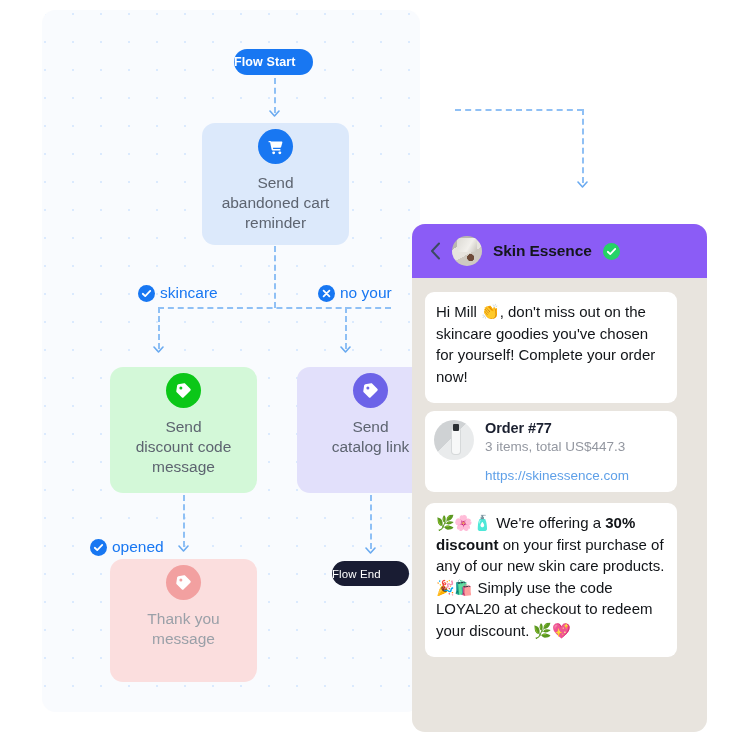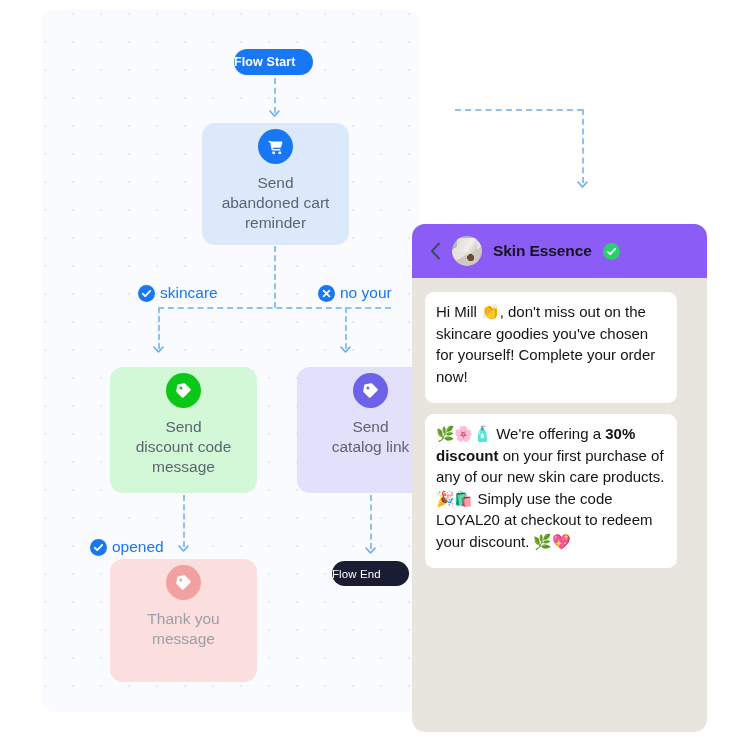--- a/index.html
+++ b/index.html
@@ -403,18 +403,28 @@
             <circle cx="10" cy="10" r="10" fill="#25d366"></circle>
             <path d="M5.6 10.3 L8.5 13.1 L14.4 7" fill="none" stroke="#fff" stroke-width="2.1" stroke-linecap="round" stroke-linejoin="round"></path>
           </svg>
       </span>
     </div>
 
     <div id="chat-body">
 
       <div class="bubble in" id="bubble-greeting">Hi Mill 👏, don't miss out on the skincare goodies you've chosen for yourself! Complete your order now!</div>
 
+      <div id="order-card">
+        <div id="order-row">
+          <span id="order-thumb"></span>
+          <span>
+            <span id="order-title" style="display:block;">Order #77</span>
+            <span id="order-sub" style="display:block;">3 items, total US$447.3</span>
+          </span>
+        </div>
+        <a id="order-link" href="#">https://skinessence.com</a>
+      </div>
 
 
       <div class="bubble in" id="bubble-discount">🌿🌸🧴 We're offering a <b>30% discount</b> on your first purchase of any of our new skin care products. 🎉🛍️ Simply use the code LOYAL20 at checkout to redeem your discount. 🌿💖</div>
     </div>
   </div>
 </div>
 
 </body></html>

